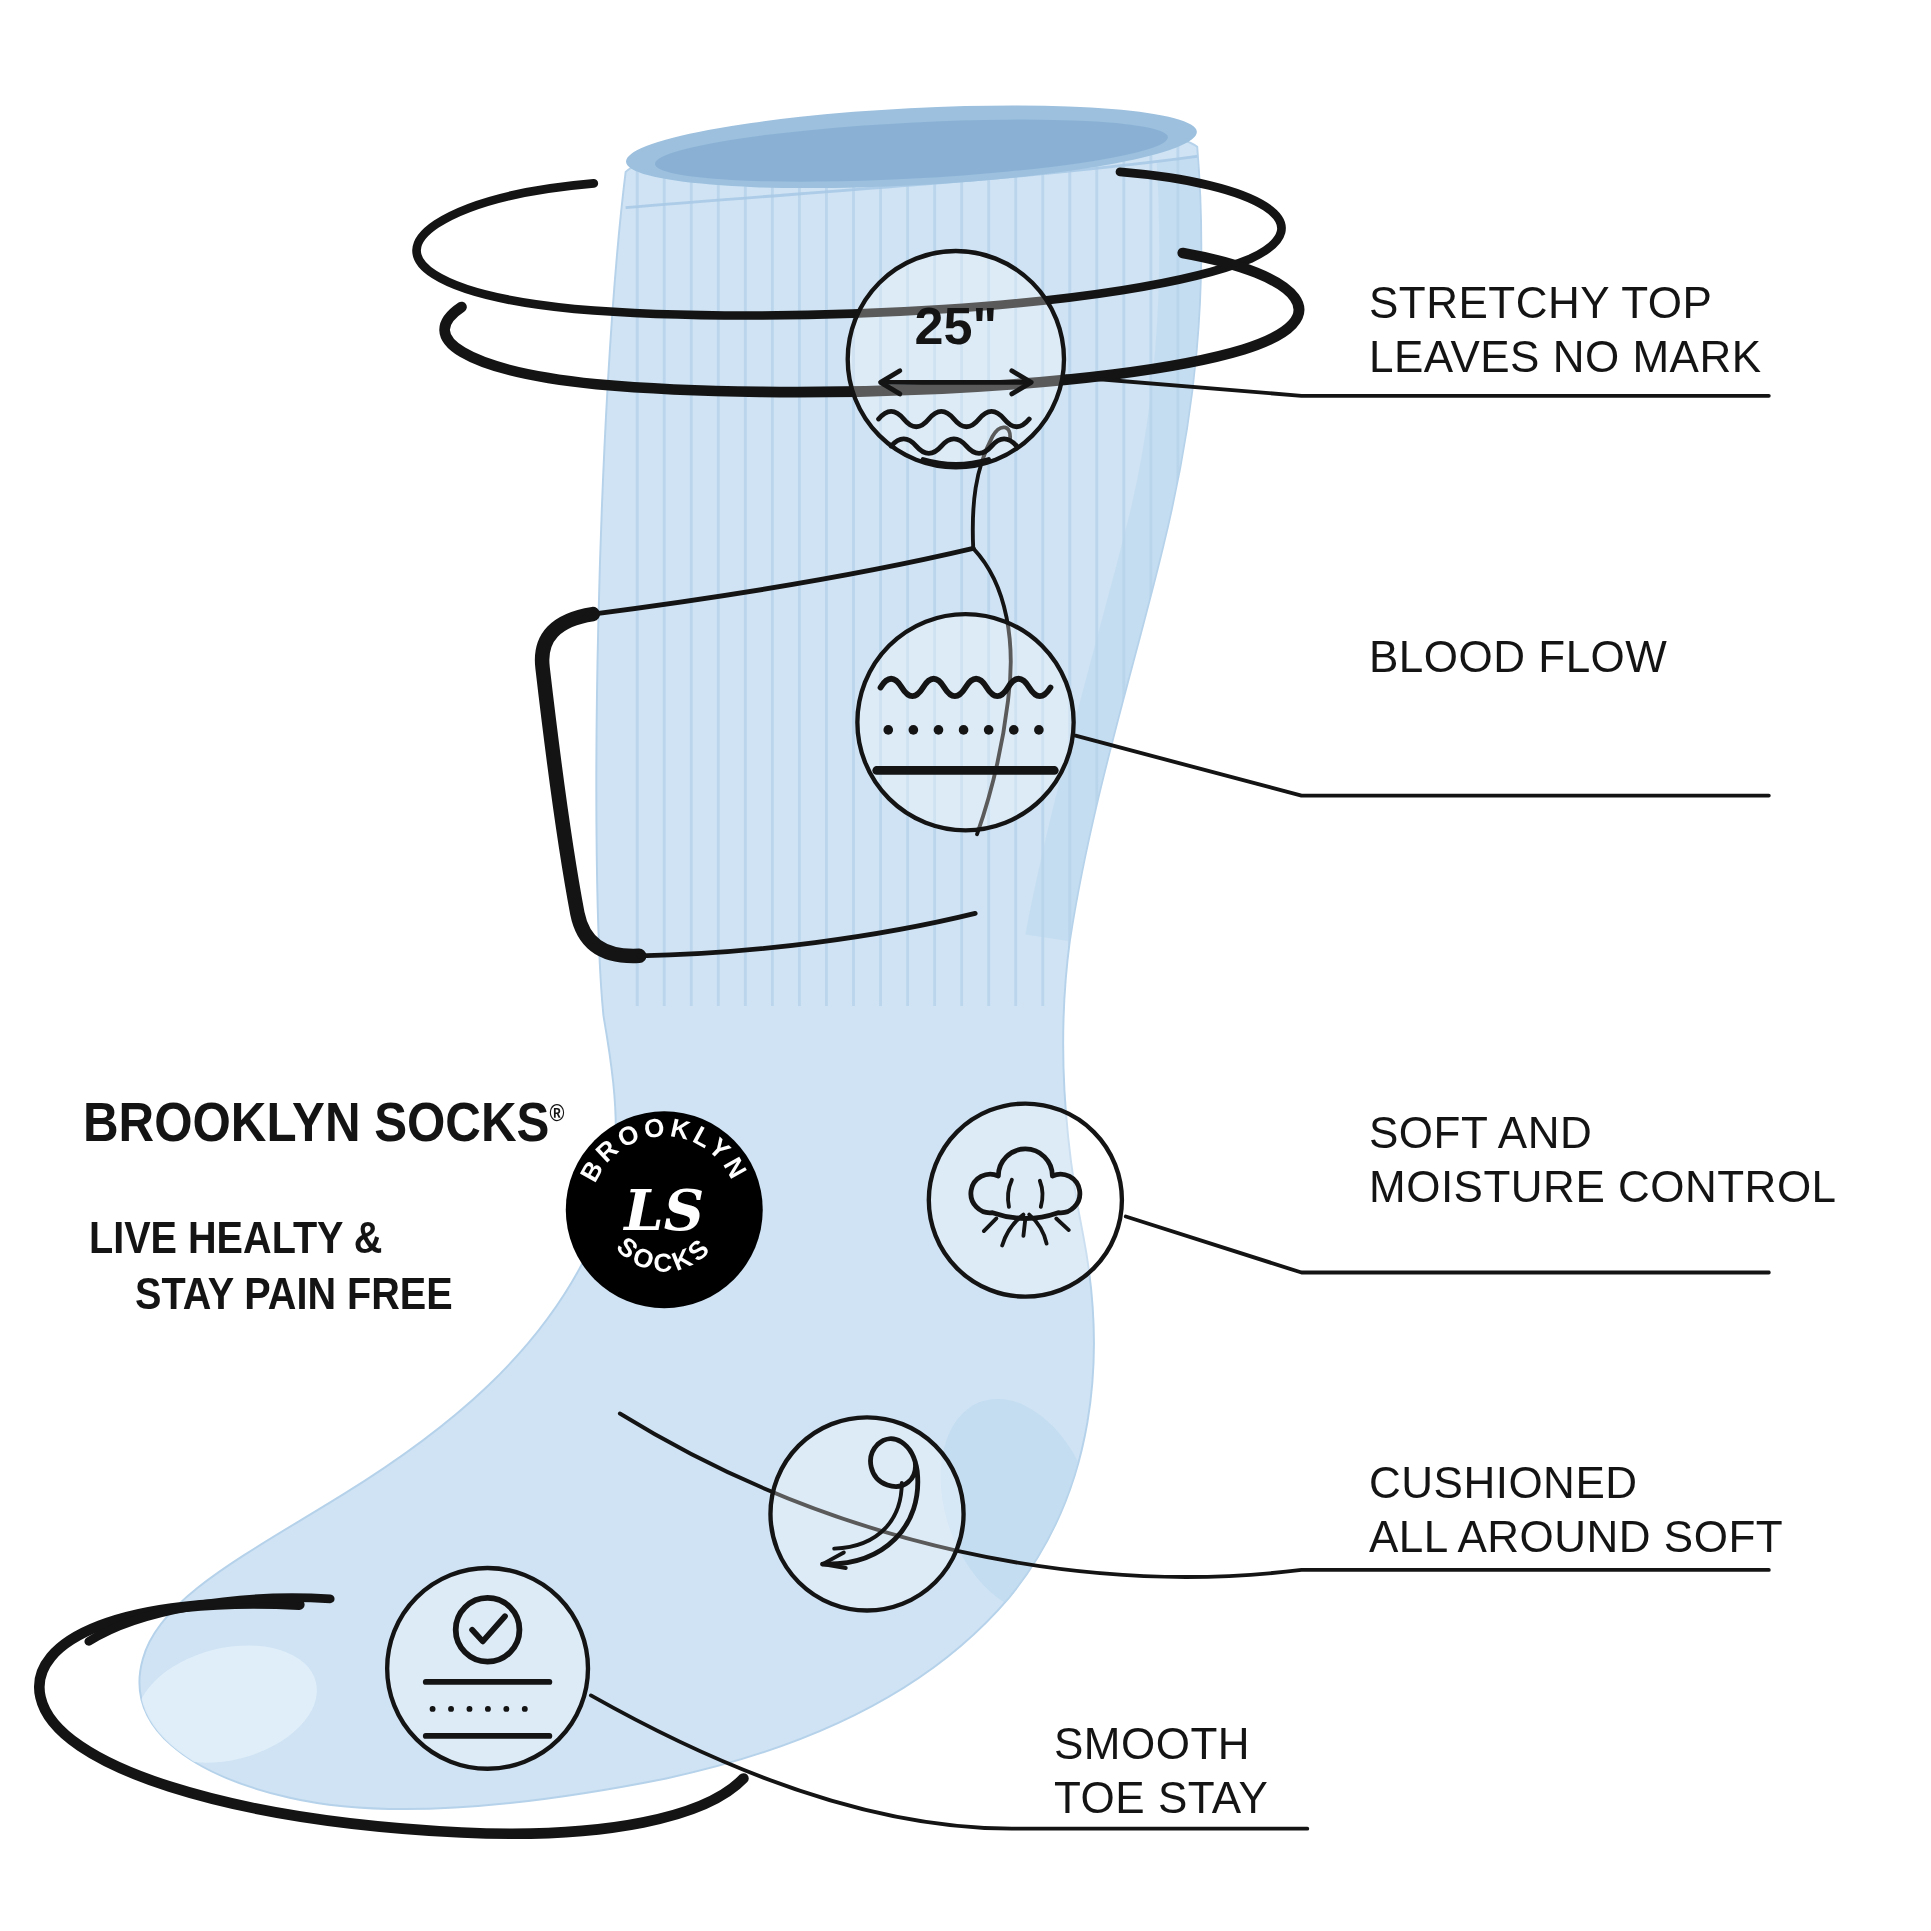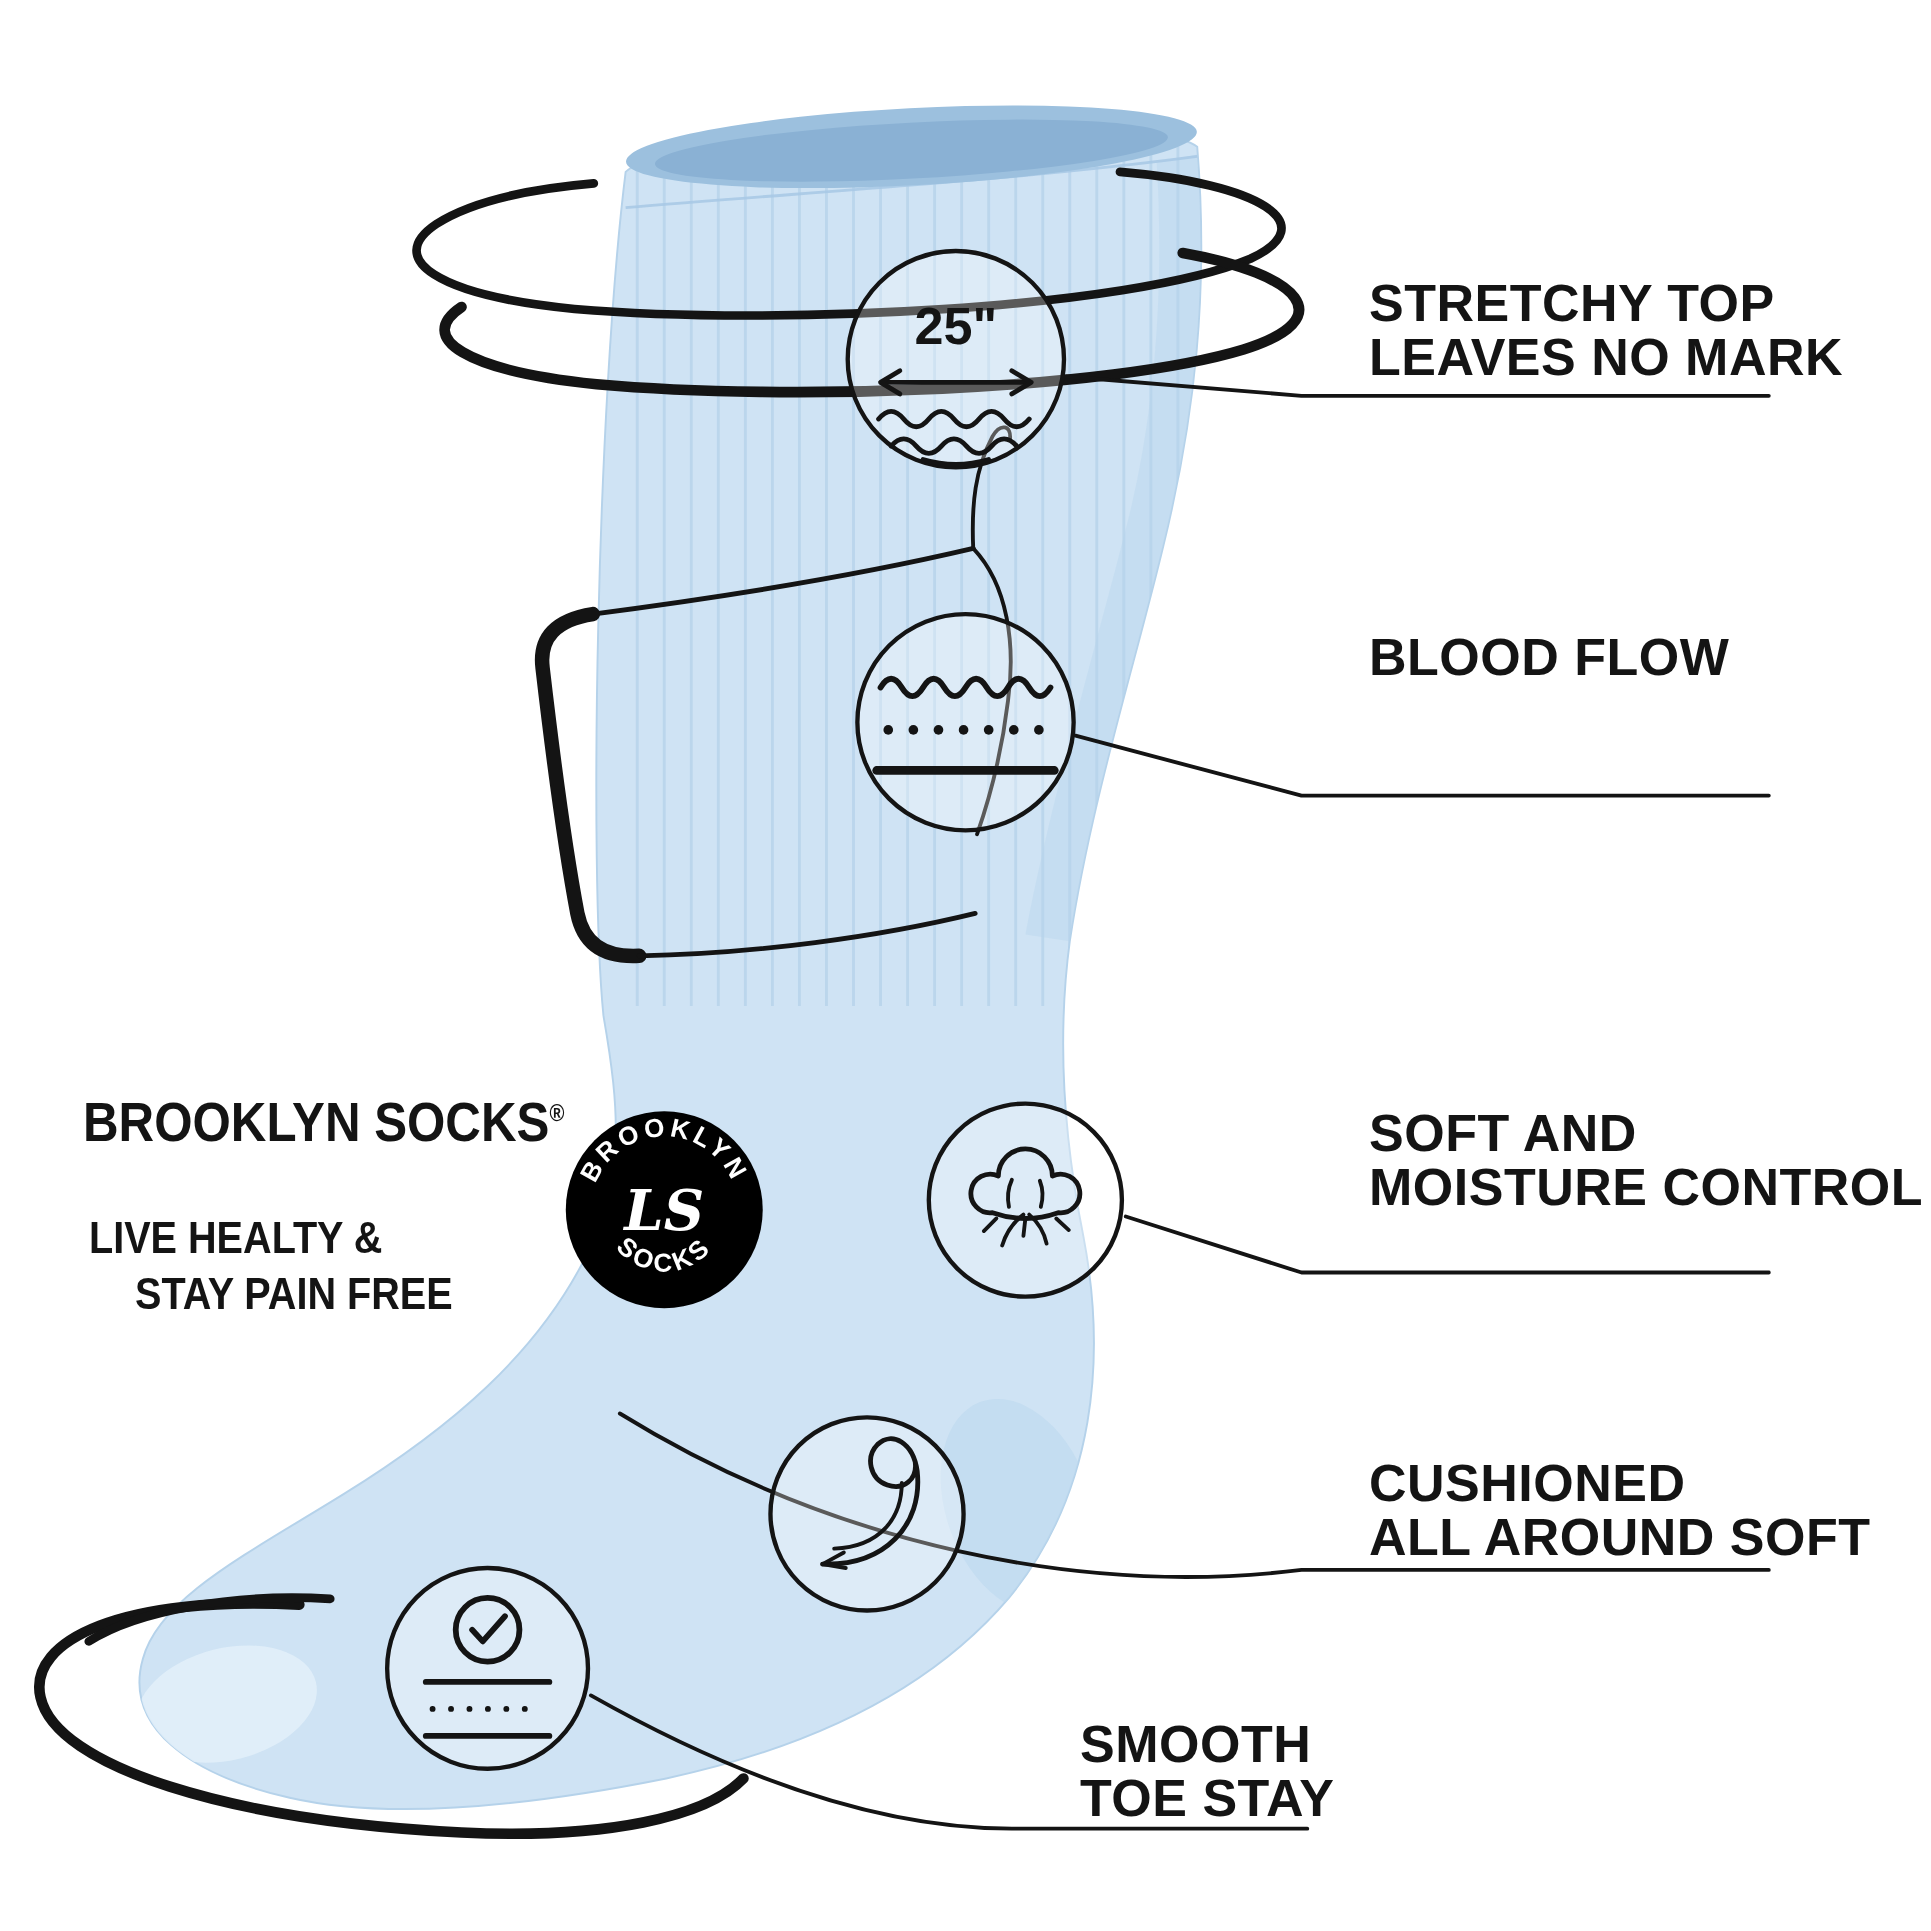--- a/index.html
+++ b/index.html
@@ -27,21 +27,21 @@
   
   .callout-circle{fill:rgba(255,255,255,.30);stroke:var(--ink,#141414);stroke-width:4.5;}
   .measure{fill:var(--ink,#141414);font-family:"Liberation Sans",sans-serif;font-weight:bold;font-size:54px;}
 
   
   .badge-circle{fill:var(--badge-bg,#000000);}
   .badge-arc{fill:var(--badge-text,#ffffff);font-family:"Liberation Sans",sans-serif;font-weight:bold;font-size:27px;letter-spacing:4px;}
   .monogram{fill:var(--badge-text,#ffffff);font-family:"DejaVu Serif",serif;font-style:italic;font-weight:bold;font-size:58px;}
 
   
-  .feature-label{position:absolute;font-weight:bold;font-size:52px;line-height:54px;letter-spacing:0.5px;white-space:nowrap;}
+  .feature-label{position:absolute;font-weight:normal;font-size:44px;line-height:54px;letter-spacing:0.5px;white-space:nowrap;}
   .brand-name{position:absolute;left:83px;top:1089px;font-size:56px;font-weight:bold;white-space:nowrap;transform:scaleX(.88);transform-origin:left top;}
   .reg{font-size:23px;vertical-align:super;font-weight:bold;}
   .tagline{position:absolute;font-size:44px;font-weight:bold;white-space:nowrap;transform:scaleX(.9);transform-origin:left top;}
   .tagline-1{left:89px;top:1213px;}
   .tagline-2{left:135px;top:1269px;}
 </style>
 </head>
 <body>
 
 <div class="canvas">
@@ -204,21 +204,21 @@
   <div class="feature-label" style="left:1369px;top:1106px">
     <div>SOFT AND</div>
     <div>MOISTURE CONTROL</div>
   </div>
 
   <div class="feature-label" style="left:1369px;top:1456px">
     <div>CUSHIONED</div>
     <div>ALL AROUND SOFT</div>
   </div>
 
-  <div class="feature-label" style="left:1080px;top:1717px">
+  <div class="feature-label" style="left:1054px;top:1717px">
     <div>SMOOTH</div>
     <div>TOE STAY</div>
   </div>
 
   <div class="brand-name">
     <span>BROOKLYN SOCKS</span><span class="reg">®</span>
   </div>
   <div class="tagline tagline-1">LIVE HEALTY &amp;</div>
   <div class="tagline tagline-2">STAY PAIN FREE</div>
 

